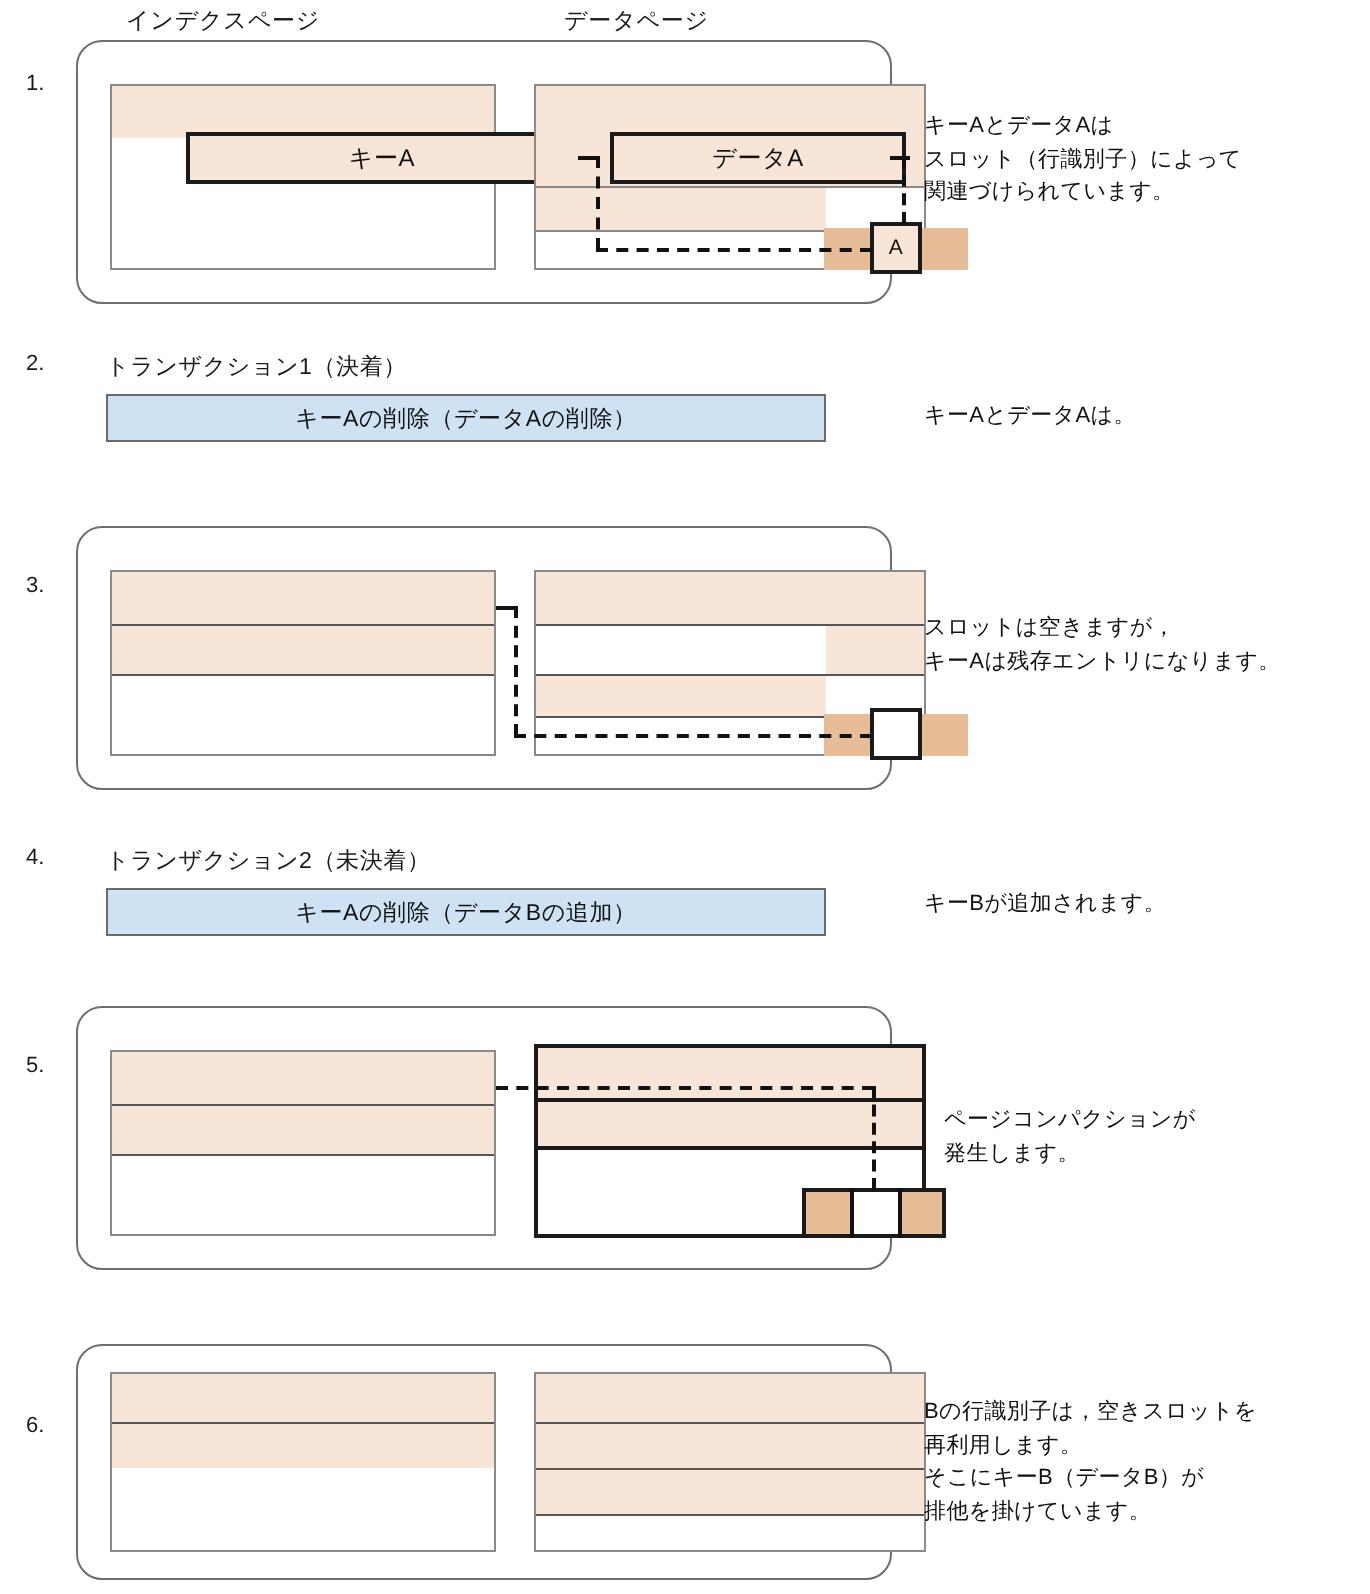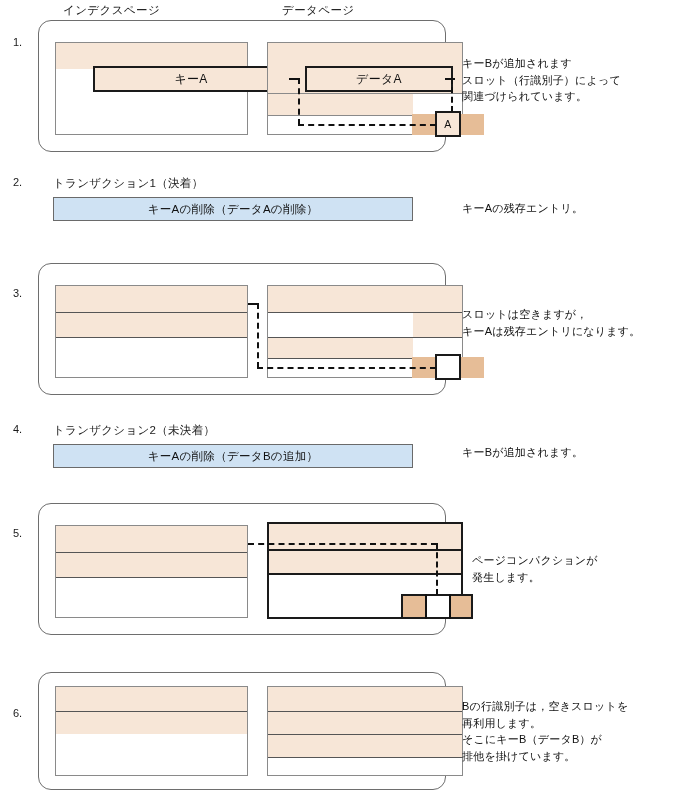--- a/index.html
+++ b/index.html
@@ -167,28 +167,28 @@
   <div class="cell-label small" style="left:396px; top:90px; width:26px; height:26px;">A</div>
 
   <div class="abs solid-h" style="left:250px; top:57px; width:10px;"></div>
   <div class="abs dash-v" style="left:259px; top:57px; height:47px;"></div>
   <div class="abs dash-h" style="left:259px; top:103px; width:138px;"></div>
 
   <div class="abs solid-h" style="left:406px; top:57px; width:10px;"></div>
   <div class="abs dash-v" style="left:412px; top:57px; height:34px;"></div>
 </div>
 
-<div class="note" style="left:462px; top:55px; width:215px;">キーBが追加されます
+<div class="note" style="left:462px; top:55px; width:215px;">キーAとデータAは
 スロット（行識別子）によって
 関連づけられています。</div>
 
 <div class="abs step-num" style="left:13px; top:176px;">2.</div>
 <div class="abs txn-title" style="left:53px; top:176px;">トランザクション1（決着）</div>
 <div class="txn-box" style="left:53px; top:197px; width:360px; height:24px;">キーAの削除（データAの削除）</div>
-<div class="note" style="left:462px; top:200px; width:215px;">キーAの残存エントリ。</div>
+<div class="note" style="left:462px; top:200px; width:215px;">キーAとデータAは。</div>
 
 <div class="abs step-num" style="left:13px; top:287px;">3.</div>
 
 <div class="abs panel" style="left:38px; top:263px; width:408px; height:132px;">
 
   <div class="page thin" style="left:16px; top:21px; width:193px; height:93px;">
     <div class="band tan" style="left:0px; top:0px; width:100%; height:26px;"></div>
     <div class="band tan" style="left:0px; top:26px; width:100%; height:25px;"></div>
     <div class="band white" style="left:0px; top:51px; width:100%; height:40px;"></div>
     <div class="abs line-mid" style="left:0px; top:26px; width:100%;"></div>

